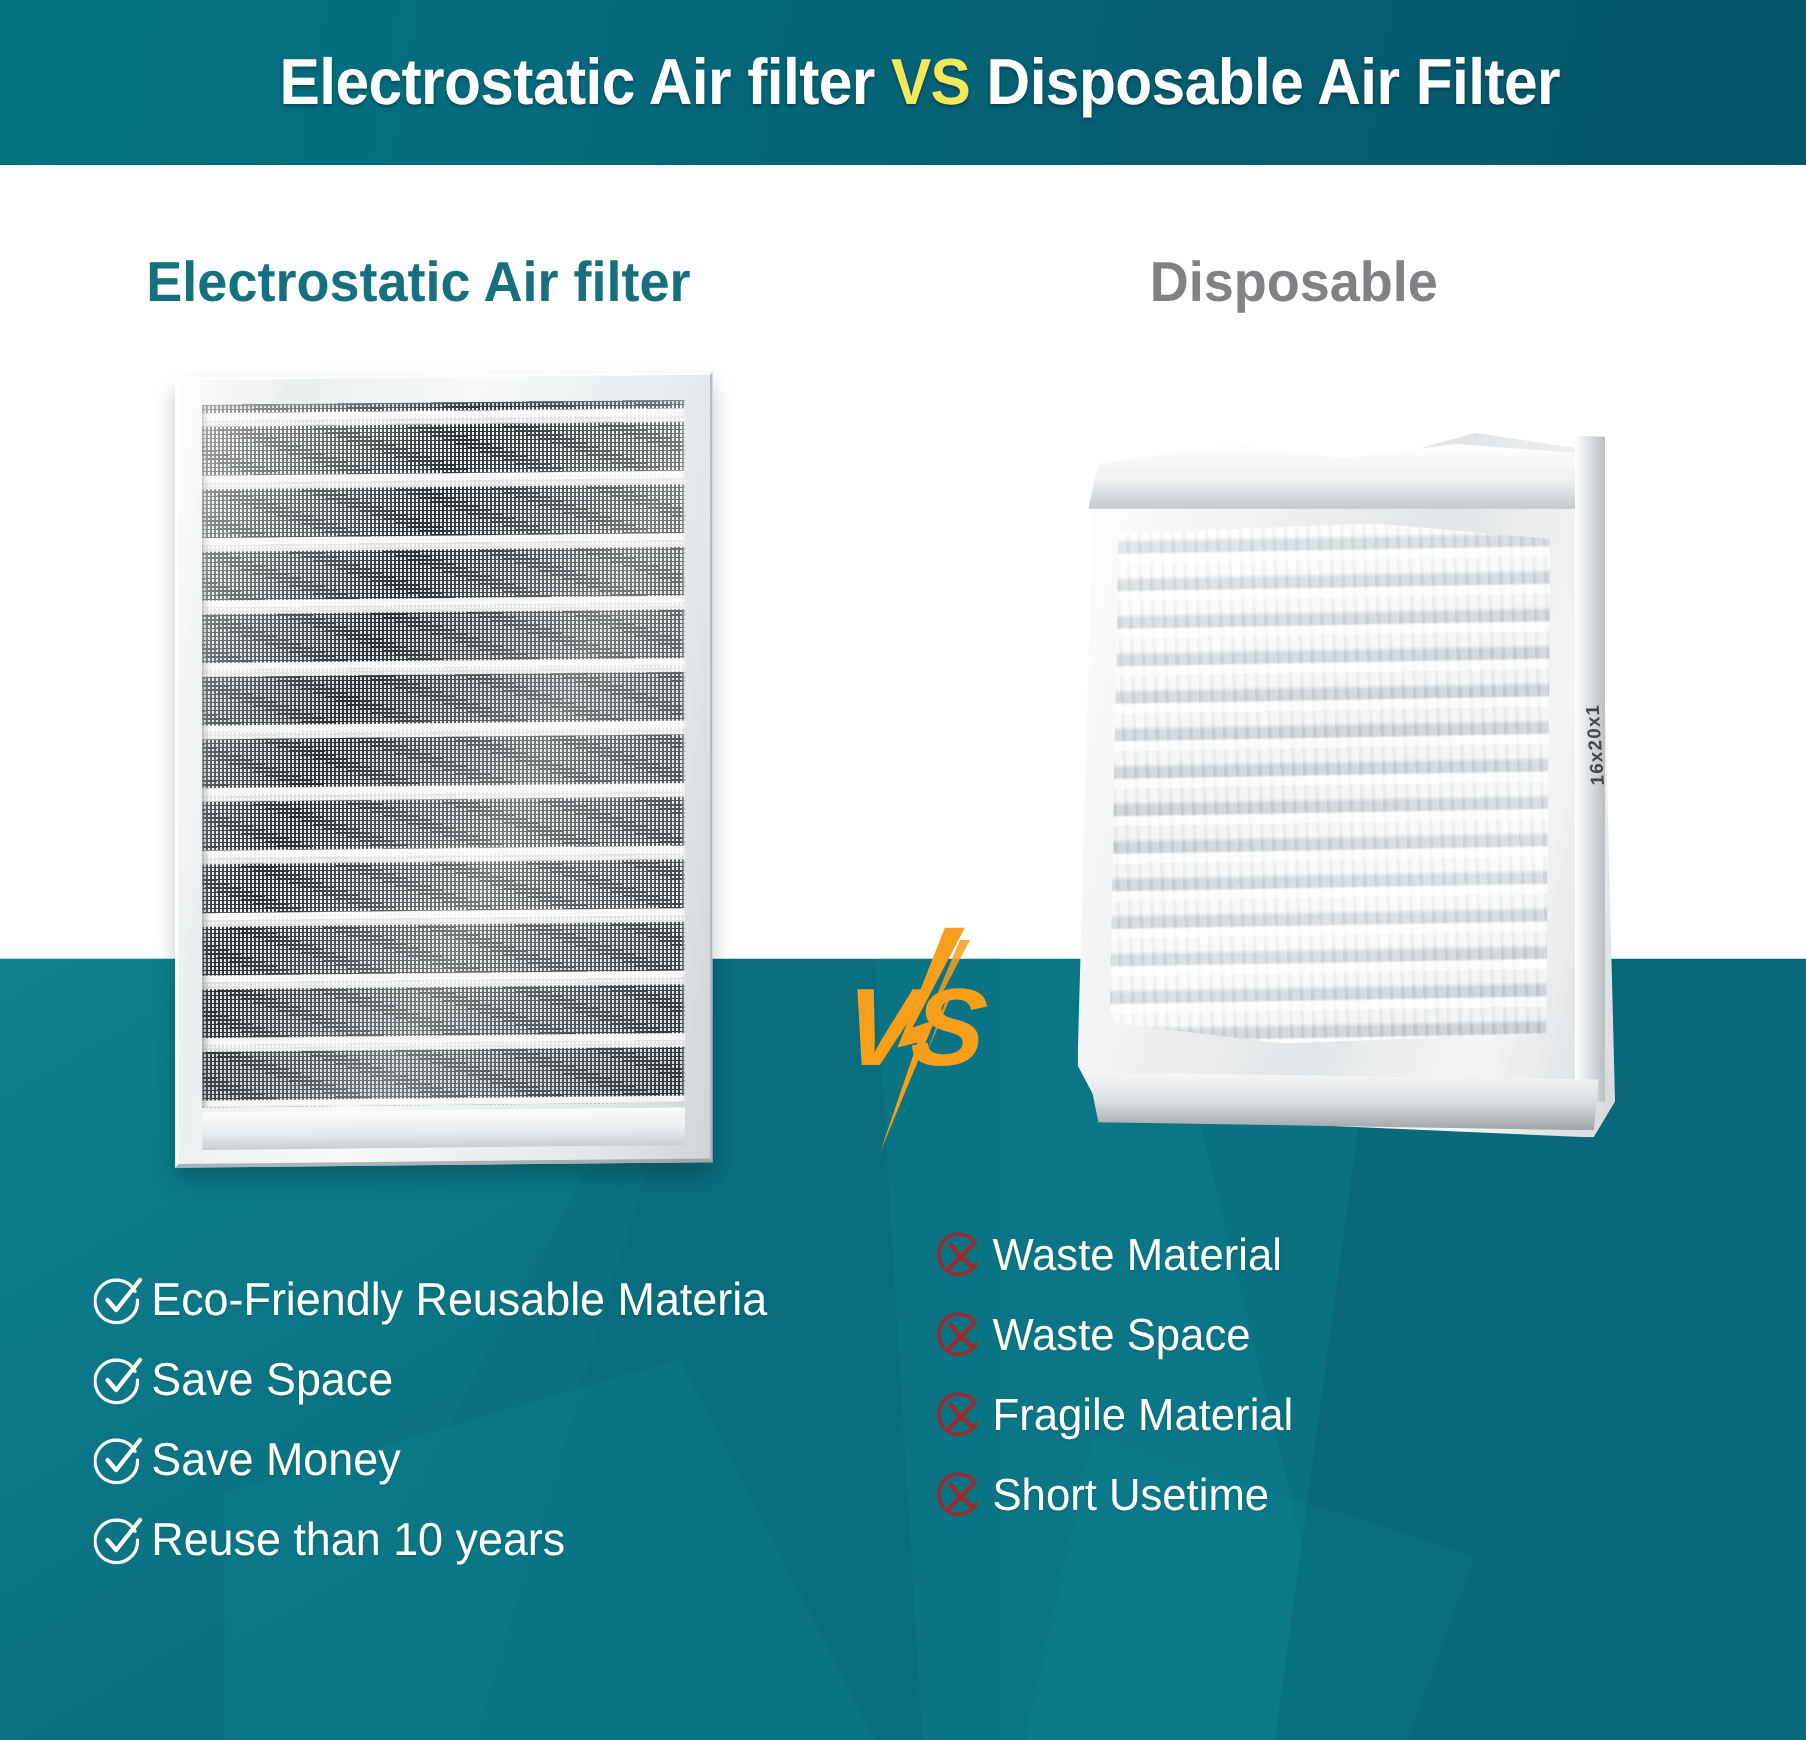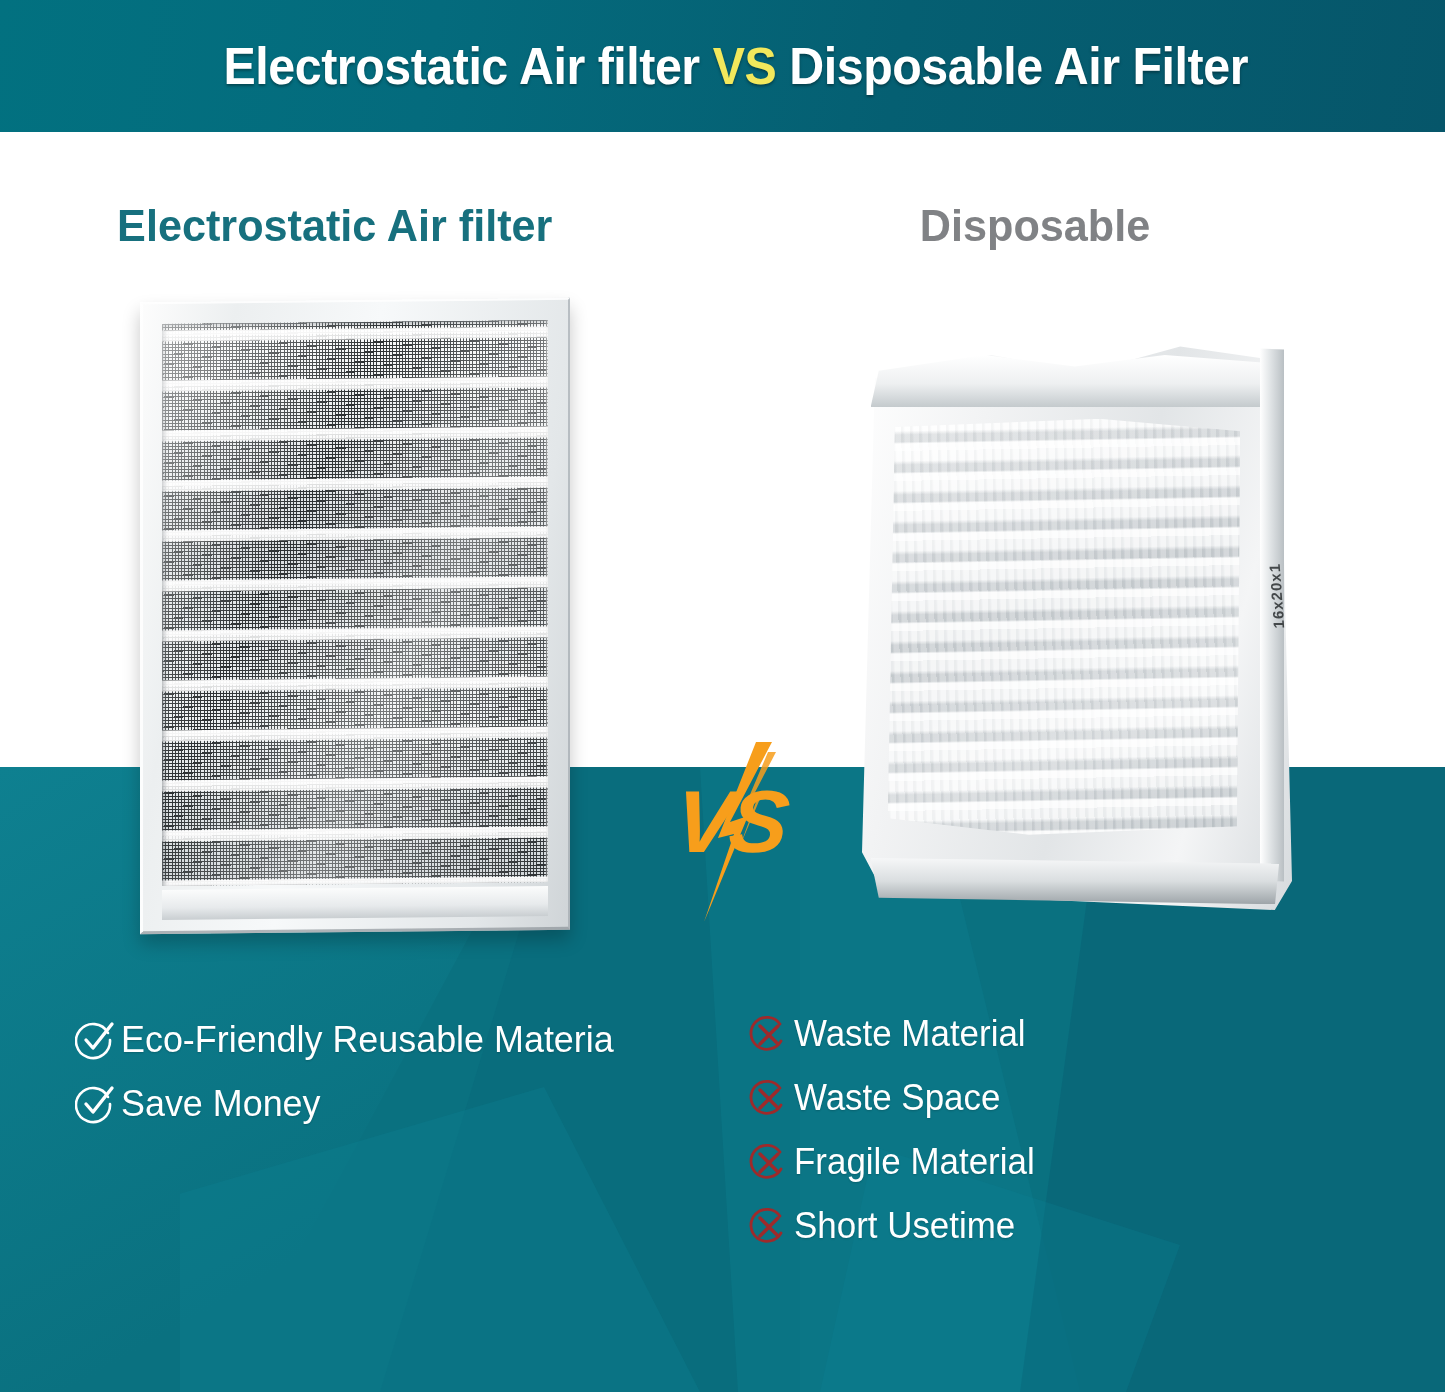--- a/index.html
+++ b/index.html
@@ -159,21 +159,21 @@
   }
   #vs-text{
     position:absolute; left:0; top:36px; width:140px;
     text-align:center; font-size:88px; font-weight:bold; color:#F79E1B;
     font-style:italic; letter-spacing:-4px; line-height:1;
     transform:skewX(-6deg);
   }
 
   
   #list-pros{ position:absolute; left:75px; top:1008px; width:640px; z-index:9; }
-  #list-cons{ position:absolute; left:748px; top:1002px; width:660px; z-index:9; }
+  #list-cons{ position:absolute; left:748px; top:972px; width:660px; z-index:9; }
 
   .feat-row{
     display:flex; align-items:center; gap:6px; height:64px;
   }
   .feat-icon{ width:40px; height:40px; flex:0 0 40px; }
   .feat-label{
     font-size:37px; color:#ffffff; white-space:nowrap;
     transform:scaleX(.97); transform-origin:left center;
     text-shadow:0 1px 2px rgba(0,0,0,.18);
   }
@@ -227,30 +227,44 @@
 <div id="list-pros">
 
   <div class="feat-row">
     <svg class="feat-icon" viewBox="0 0 40 40">
       <path d="M33 13 A17 17 0 1 0 35 20" fill="none" stroke="#ffffff" stroke-width="2.6" stroke-linecap="round"></path>
       <path d="M11 20 L18 28 L37 4" fill="none" stroke="#ffffff" stroke-width="3.4" stroke-linecap="round" stroke-linejoin="round"></path>
     </svg>
     <div class="feat-label">Eco-Friendly Reusable Materia</div>
   </div>
 
-
   <div class="feat-row">
     <svg class="feat-icon" viewBox="0 0 40 40">
       <path d="M33 13 A17 17 0 1 0 35 20" fill="none" stroke="#ffffff" stroke-width="2.6" stroke-linecap="round"></path>
       <path d="M11 20 L18 28 L37 4" fill="none" stroke="#ffffff" stroke-width="3.4" stroke-linecap="round" stroke-linejoin="round"></path>
     </svg>
+    <div class="feat-label">Save Space</div>
+  </div>
+
+  <div class="feat-row">
+    <svg class="feat-icon" viewBox="0 0 40 40">
+      <path d="M33 13 A17 17 0 1 0 35 20" fill="none" stroke="#ffffff" stroke-width="2.6" stroke-linecap="round"></path>
+      <path d="M11 20 L18 28 L37 4" fill="none" stroke="#ffffff" stroke-width="3.4" stroke-linecap="round" stroke-linejoin="round"></path>
+    </svg>
     <div class="feat-label">Save Money</div>
   </div>
 
 
+  <div class="feat-row">
+    <svg class="feat-icon" viewBox="0 0 40 40">
+      <path d="M33 13 A17 17 0 1 0 35 20" fill="none" stroke="#ffffff" stroke-width="2.6" stroke-linecap="round"></path>
+      <path d="M11 20 L18 28 L37 4" fill="none" stroke="#ffffff" stroke-width="3.4" stroke-linecap="round" stroke-linejoin="round"></path>
+    </svg>
+    <div class="feat-label">Reuse than 10 years</div>
+  </div>
 
 </div>
 
 <div id="list-cons">
 
   <div class="feat-row">
     <svg class="feat-icon" viewBox="0 0 40 40">
       <path d="M32 10 A16 16 0 1 0 33 27" fill="none" stroke="#9e2a2b" stroke-width="2.8" stroke-linecap="round"></path>
       <path d="M12 12 L30 30 M30 12 L12 30" fill="none" stroke="#9e2a2b" stroke-width="3.4" stroke-linecap="round"></path>
     </svg>

